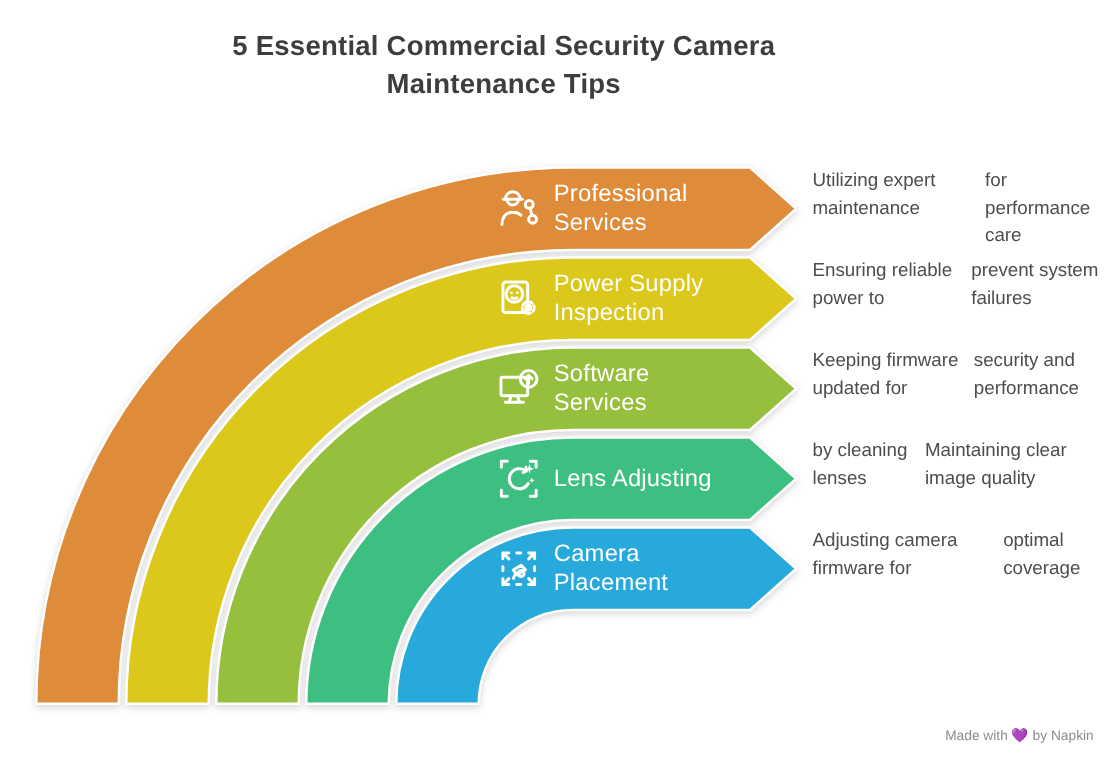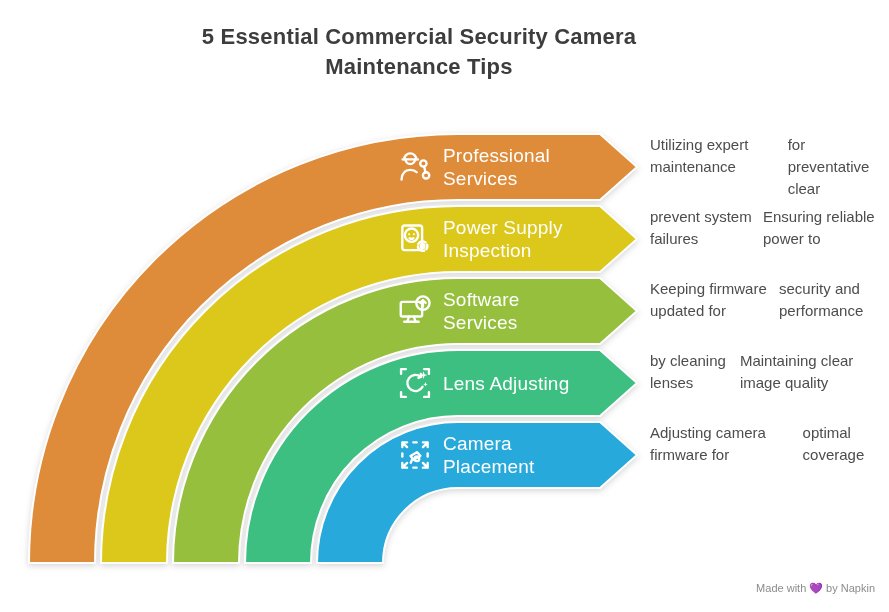--- a/index.html
+++ b/index.html
@@ -2,21 +2,21 @@
 <html><head>
 <meta charset="utf-8">
 <style>
   html,body{margin:0;padding:0;}
   .canvas{
     position:relative;width:889px;height:612px;background:#ffffff;
     font-family:"Liberation Sans",sans-serif;overflow:hidden;
   }
   .title{
     position:absolute;top:22px;left:0;width:806px;text-align:center;
-    font-size:22px;line-height:30px;font-weight:700;color:#3d3d3d;letter-spacing:.2px;padding-left:16px;
+    font-size:22px;line-height:30px;font-weight:700;color:#3d3d3d;letter-spacing:.2px;
   }
   .arc-svg{position:absolute;left:0;top:0;filter:drop-shadow(0 2px 3px rgba(0,0,0,.16));}
   .arc-svg path{stroke:#ffffff;stroke-width:2;stroke-linejoin:round;}
   .band-row{position:absolute;left:0;width:889px;height:66px;}
   .band-icon{position:absolute;left:396px;top:14px;width:38px;height:38px;}
   .band-icon svg{width:38px;height:38px;display:block;}
   .icon-stroke{fill:none;stroke:#ffffff;stroke-width:1.5;stroke-linecap:round;stroke-linejoin:round;}
   .icon-fill{fill:#ffffff;stroke:none;}
   .band-label{
     position:absolute;left:443px;top:0;height:66px;width:175px;
@@ -62,43 +62,43 @@
         <line class="icon-stroke" x1="17.8" y1="11.7" x2="18.6" y2="15.4"></line>
         <circle class="icon-stroke" cx="19" cy="17.3" r="2"></circle>
       </svg>
     </div>
     <div class="band-label">
       <div>Professional</div>
       <div>Services</div>
     </div>
     <div class="band-desc">
       <div>Utilizing expert maintenance</div>
-      <div>for preventative clear</div>
+      <div>for performance care</div>
     </div>
   </div>
 
   <div class="band-row" style="top:206px">
     <div class="band-icon">
       <svg viewBox="0 0 24 24">
         <rect class="icon-stroke" x="4" y="3.5" width="12.5" height="15.5" rx="1.5"></rect>
         <circle class="icon-stroke" cx="9.8" cy="9.6" r="4.2"></circle>
         <circle class="icon-fill" cx="8.3" cy="9" r="0.7"></circle>
         <circle class="icon-fill" cx="11.3" cy="9" r="0.7"></circle>
         <path class="icon-stroke" d="M8.6 11.5 Q 9.8 12.3 11 11.5"></path>
         <circle class="icon-stroke" cx="16.8" cy="16.5" r="3" stroke-dasharray="1.9 1.6"></circle>
         <circle class="icon-stroke" cx="16.8" cy="16.5" r="1.2"></circle>
       </svg>
     </div>
     <div class="band-label">
       <div>Power Supply</div>
       <div>Inspection</div>
     </div>
     <div class="band-desc">
+      <div>Ensuring reliable power to</div>
       <div>prevent system failures</div>
-      <div>Ensuring reliable power to</div>
     </div>
   </div>
 
   <div class="band-row" style="top:278px">
     <div class="band-icon">
       <svg viewBox="0 0 24 24">
         <rect class="icon-stroke" x="3" y="6.2" width="13.5" height="9.3" rx="1"></rect>
         <line class="icon-stroke" x1="8.2" y1="15.5" x2="7.2" y2="18.6"></line>
         <line class="icon-stroke" x1="11.3" y1="15.5" x2="12.3" y2="18.6"></line>
         <line class="icon-stroke" x1="5.2" y1="18.8" x2="14.3" y2="18.8"></line>

